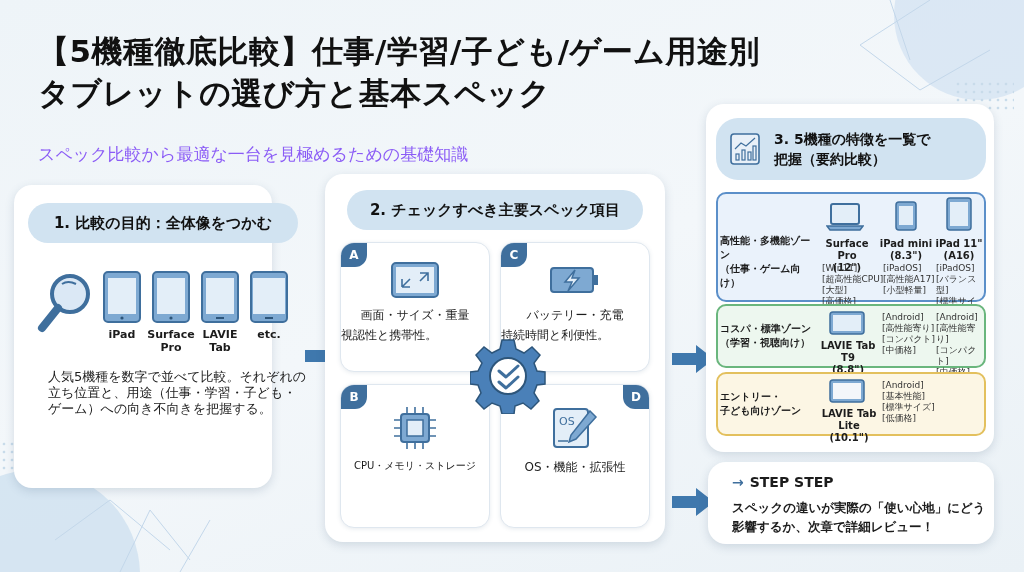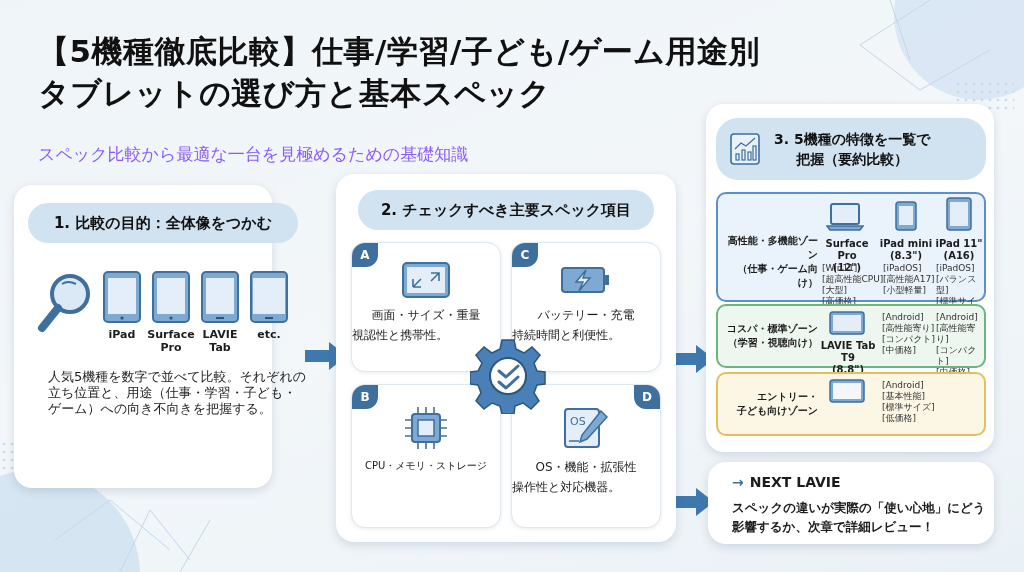--- a/index.html
+++ b/index.html
@@ -23,45 +23,45 @@
 
   .card { position: absolute; background: #fff; border-radius: 18px; box-shadow: 0 3px 10px rgba(60,90,120,.18); }
   .pill { position: absolute; background: #d1e3f1; border-radius: 22px; font-weight: bold; color: #111; display:flex; align-items:center; justify-content:center; }
 
   #card1 { left: 14px; top: 185px; width: 258px; height: 303px; }
   #card1 .pill { left: 14px; top: 18px; width: 270px; height: 40px; font-size: 15px; }
   .devices { position: absolute; left: 22px; top: 85px; width: 270px; height: 90px; }
   .dev-label { position: absolute; font-size: 11px; font-weight: bold; text-align: center; width: 50px; line-height: 13px; }
   .para { position: absolute; left: 34px; top: 184px; width: 260px; font-size: 13px; line-height: 16px; }
 
-  #card2 { left: 336px; top: 174px; width: 340px; height: 368px; padding-left: 12px; }
+  #card2 { left: 325px; top: 174px; width: 340px; height: 368px; padding-left: 12px; }
   #card2 > .pill { left: 22px; top: 16px; width: 296px; height: 40px; font-size: 15px; }
   .sub { position: absolute; background: #fff; border: 1px solid #dfe7ef; border-radius: 14px; box-shadow: 0 1px 4px rgba(60,90,120,.12); overflow: hidden; }
   .badge { position: absolute; width: 26px; height: 24px; background: #3f6f9d; color: #fff; font-size: 12px; font-weight: bold; display:flex; align-items:center; justify-content:center; }
   .badge.tl { left: 0; top: 0; border-radius: 0 0 12px 0; }
   .badge.tr { right: 0; top: 0; border-radius: 0 0 0 12px; }
   .sub .head { position: absolute; left: 0; right: 0; text-align: center; font-size: 12px; font-weight: normal; }
   .sub .desc { position: absolute; left: 0; right: 0; text-align: left; font-size: 12px; }
   .sub svg.ic { position: absolute; left: 50%; transform: translateX(-50%); }
   #subA { left: 15px; top: 68px; width: 150px; height: 130px; }
   #subC { left: 175px; top: 68px; width: 150px; height: 130px; }
   #subB { left: 15px; top: 210px; width: 150px; height: 144px; }
   #subD { left: 175px; top: 210px; width: 150px; height: 144px; }
   #gear { position: absolute; left: 470px; top: 338px; width: 76px; height: 76px; }
 
   .arrow { position: absolute; width: 42px; height: 28px; }
 
   #card3 { left: 706px; top: 104px; width: 288px; height: 348px; }
   #card3 > .pill { left: 10px; top: 14px; width: 270px; height: 62px; font-size: 14px; justify-content: flex-start; padding-left: 14px; }
-  .pill .ttl { text-align: center; line-height: 20px; margin-left: 14px; }
+  .pill .ttl { text-align: left; line-height: 20px; margin-left: 14px; }
   .zone { position: absolute; left: 10px; width: 270px; border-radius: 10px; border: 2px solid; }
   #zone1 { top: 88px; height: 110px; border-color: #5b8fc9; background: #eaf2fb; }
   #zone2 { top: 200px; height: 64px; border-color: #6ab67d; background: #edf7ef; }
   #zone3 { top: 268px; height: 64px; border-color: #e3c05d; background: #fcf6e4; }
-  .zname { position: absolute; font-size: 10px; font-weight: bold; text-align: right; line-height: 14px; }
+  .zname { position: absolute; font-size: 10px; font-weight: bold; text-align: left; line-height: 14px; }
   .model { position: absolute; font-size: 10px; font-weight: bold; text-align: center; line-height: 12px; }
   .tags { position: absolute; font-size: 9px; line-height: 11px; color: #333; }
   .zone svg { position: absolute; }
 
   #card4 { left: 708px; top: 462px; width: 286px; height: 82px; }
   .ns-title { position: absolute; left: 24px; top: 12px; font-size: 14px; font-weight: bold; }
   .ns-title .arr { color: #3f6f9d; margin-right: 6px; }
   .ns-text { position: absolute; left: 24px; top: 36px; width: 256px; font-size: 12.5px; font-weight: bold; line-height: 19px; }
 </style>
 </head>
@@ -176,21 +176,20 @@
 
   <div class="sub" id="subD">
     <div class="badge tr">D</div>
     <svg class="ic" style="top:20px" width="50" height="46">
       <rect x="4" y="4" width="34" height="38" rx="3" fill="#e3eef8" stroke="#3f6f9d" stroke-width="2"></rect>
       <text x="9" y="20" font-size="11" fill="#3f6f9d" font-family="DejaVu Sans, sans-serif">OS</text>
       <line x1="8" y1="36" x2="18" y2="36" stroke="#3f6f9d" stroke-width="1.5"></line>
       <path d="M40 6 L46 12 L26 34 L19 37 L21 30 Z" fill="#7ea9d2" stroke="#3f6f9d" stroke-width="1.5"></path>
     </svg>
     <div class="head" style="top:74px">OS・機能・拡張性</div>
-    <div class="desc" style="top:94px">操作性と対応機器。</div>
   </div>
 </div>
 
 <svg id="gear" viewBox="0 0 76 76">
   <g transform="translate(38 38)">
     <g fill="#4a80b8" stroke="#2d557a" stroke-width="1.5">
       <path d="M-6 -36 L6 -36 L8 -27 L16 -23 L24 -29 L32 -21 L26 -13 L29 -5 L37 -4 L37 8 L29 9 L26 17 L31 25 L23 33 L15 27 L7 30 L6 38 L-6 38 L-8 30 L-16 27 L-24 33 L-32 25 L-27 17 L-30 9 L-38 8 L-38 -4 L-30 -5 L-26 -13 L-32 -21 L-24 -29 L-16 -23 L-8 -27 Z"></path>
     </g>
     <circle r="18" fill="#fff" stroke="#2d557a" stroke-width="2"></circle>
     <path d="M-9 -5 L-2 1 L10 -10 M-9 6 L-2 12 L10 1" stroke="#3f6f9d" stroke-width="3" fill="none" stroke-linecap="round" stroke-linejoin="round"></path>
@@ -289,27 +288,31 @@
 
   <div class="zone" id="zone3">
     <div class="zname" style="left:2px;top:16px;width:98px">
       <div>エントリー・</div>
       <div>子ども向けゾーン</div>
     </div>
     <svg style="left:110px;top:4px" width="38" height="26">
       <rect x="2" y="2" width="34" height="22" rx="3" fill="#7ea9d2" stroke="#3f6f9d" stroke-width="1.5"></rect>
       <rect x="5" y="5" width="28" height="16" fill="#f3f6fa"></rect>
     </svg>
+    <div class="model" style="left:96px;top:34px;width:70px">
+      <div>LAVIE Tab Lite</div>
+      <div>(10.1")</div>
+    </div>
     <div class="tags" style="left:164px;top:6px">
       <div>[Android]</div>
       <div>[基本性能]</div>
       <div>[標準サイズ]</div>
       <div>[低価格]</div>
     </div>
   </div>
 </div>
 
 <div class="card" id="card4">
   <div class="ns-title">
-    <span class="arr">→</span><span>NEXT LAVIE</span>
+    <span class="arr">→</span><span>STEP STEP</span>
   </div>
   <div class="ns-text">スペックの違いが実際の「使い心地」にどう影響するか、次章で詳細レビュー！</div>
 </div>
 
 </body></html>

